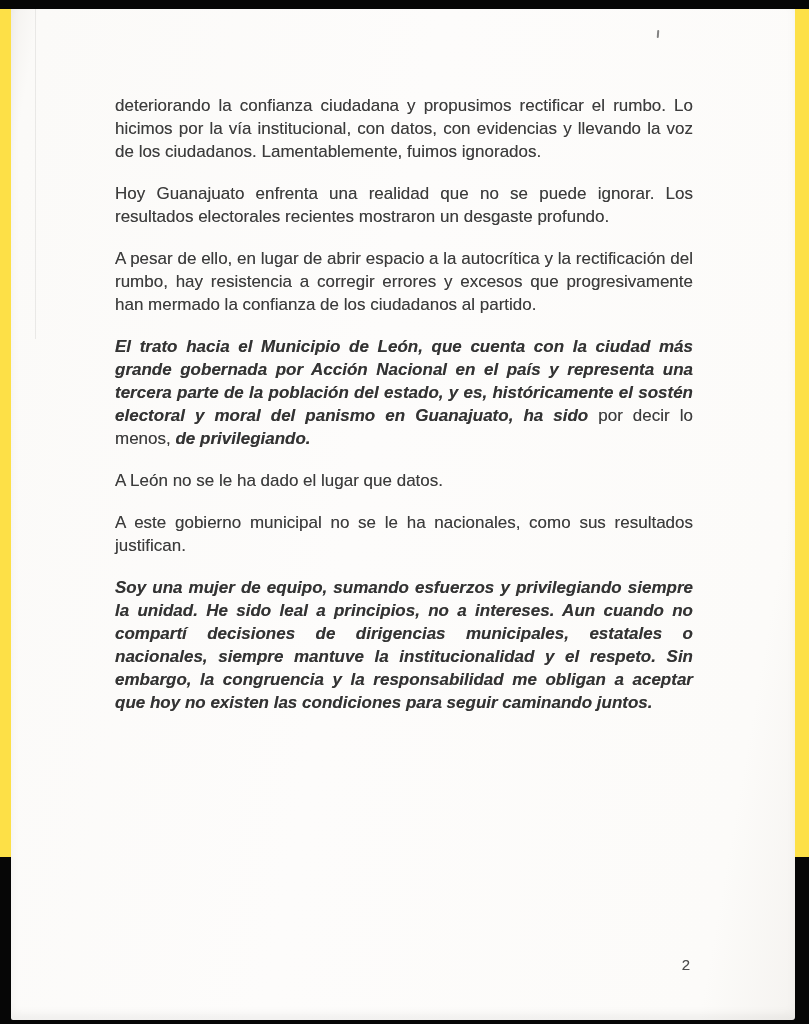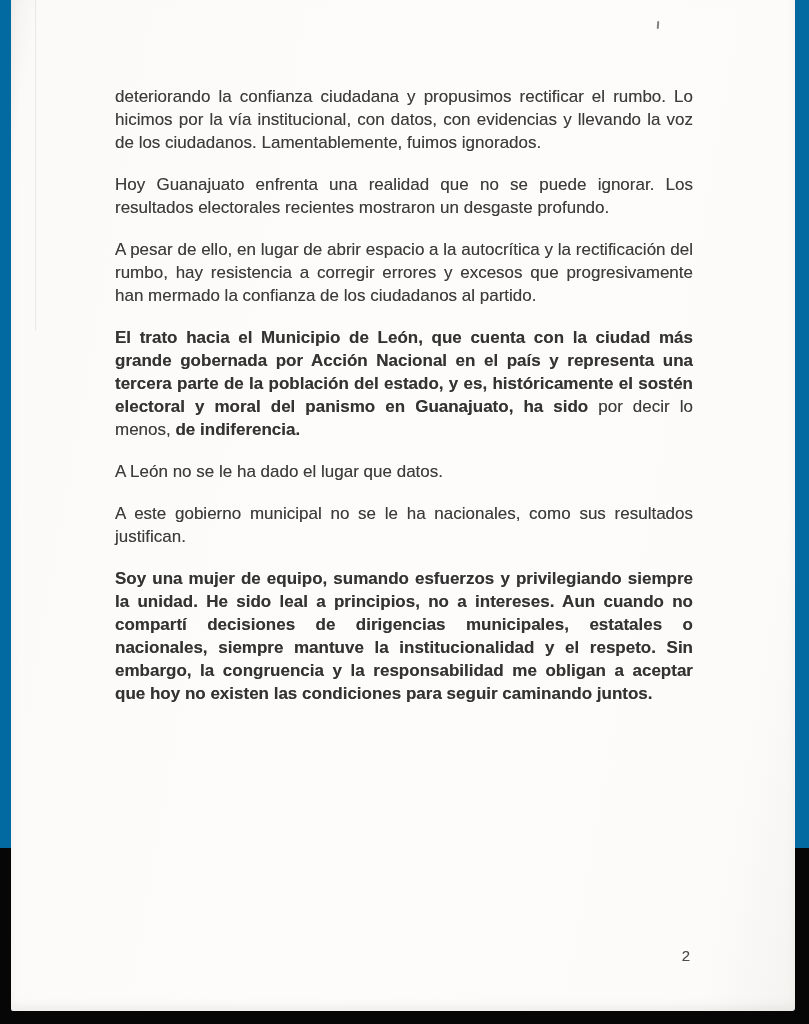--- a/index.html
+++ b/index.html
@@ -10,21 +10,22 @@
     width: 809px;
     height: 1024px;
     overflow: hidden;
     background: #060606;
     font-family: "Liberation Sans", sans-serif;
   }
   .photo {
     position: relative;
     width: 809px;
     height: 848px;
-    background: #0369a1;
+    background: #fde047;
+    margin-top: 9px;
   }
   
   .page {
     position: absolute;
     left: 11px;
     top: 0;
     width: 784px;
     height: 1011px;
     background: linear-gradient(100deg,
       #f3f1ee 0%, #fbfaf8 3%, #fdfcfb 45%,
@@ -63,20 +64,21 @@
     color: #3c3c3c;
     text-align: justify;
     text-shadow: 0 0 0.5px rgba(70,70,70,0.55);
   }
   .para {
     margin: 0 0 19px 0;
   }
   .b {
     font-weight: 700;
     color: #333333;
+    font-style: italic;
   }
   .page-number {
     position: absolute;
     left: 658px;
     top: 946px;
     width: 34px;
     text-align: center;
     font-size: 15px;
     line-height: 20px;
     color: #4d4d4d;
@@ -92,21 +94,21 @@
     <div class="artifact-tick"></div>
 
     <div class="content">
 
       <p class="para">deteriorando la confianza ciudadana y propusimos rectificar el rumbo. Lo hicimos por la vía institucional, con datos, con evidencias y llevando la voz de los ciudadanos. Lamentablemente, fuimos ignorados.</p>
 
       <p class="para">Hoy Guanajuato enfrenta una realidad que no se puede ignorar. Los resultados electorales recientes mostraron un desgaste profundo.</p>
 
       <p class="para">A pesar de ello, en lugar de abrir espacio a la autocrítica y la rectificación del rumbo, hay resistencia a corregir errores y excesos que progresivamente han mermado la confianza de los ciudadanos al partido.</p>
 
-      <p class="para"><span class="b">El trato hacia el Municipio de León, que cuenta con la ciudad más grande gobernada por Acción Nacional en el país y representa una tercera parte de la población del estado, y es, históricamente el sostén electoral y moral del panismo en Guanajuato, ha sido </span><span>por decir lo menos, </span><span class="b">de indiferencia.</span></p>
+      <p class="para"><span class="b">El trato hacia el Municipio de León, que cuenta con la ciudad más grande gobernada por Acción Nacional en el país y representa una tercera parte de la población del estado, y es, históricamente el sostén electoral y moral del panismo en Guanajuato, ha sido </span><span>por decir lo menos, </span><span class="b">de privilegiando.</span></p>
 
 
 
       <p class="para">A León no se le ha dado el lugar que datos.</p>
 
       <p class="para">A este gobierno municipal no se le ha nacionales, como sus resultados justifican.</p>
 
       <p class="para b">Soy una mujer de equipo, sumando esfuerzos y privilegiando siempre la unidad. He sido leal a principios, no a intereses. Aun cuando no compartí decisiones de dirigencias municipales, estatales o nacionales, siempre mantuve la institucionalidad y el respeto. Sin embargo, la congruencia y la responsabilidad me obligan a aceptar que hoy no existen las condiciones para seguir caminando juntos.</p>
 
     </div>

